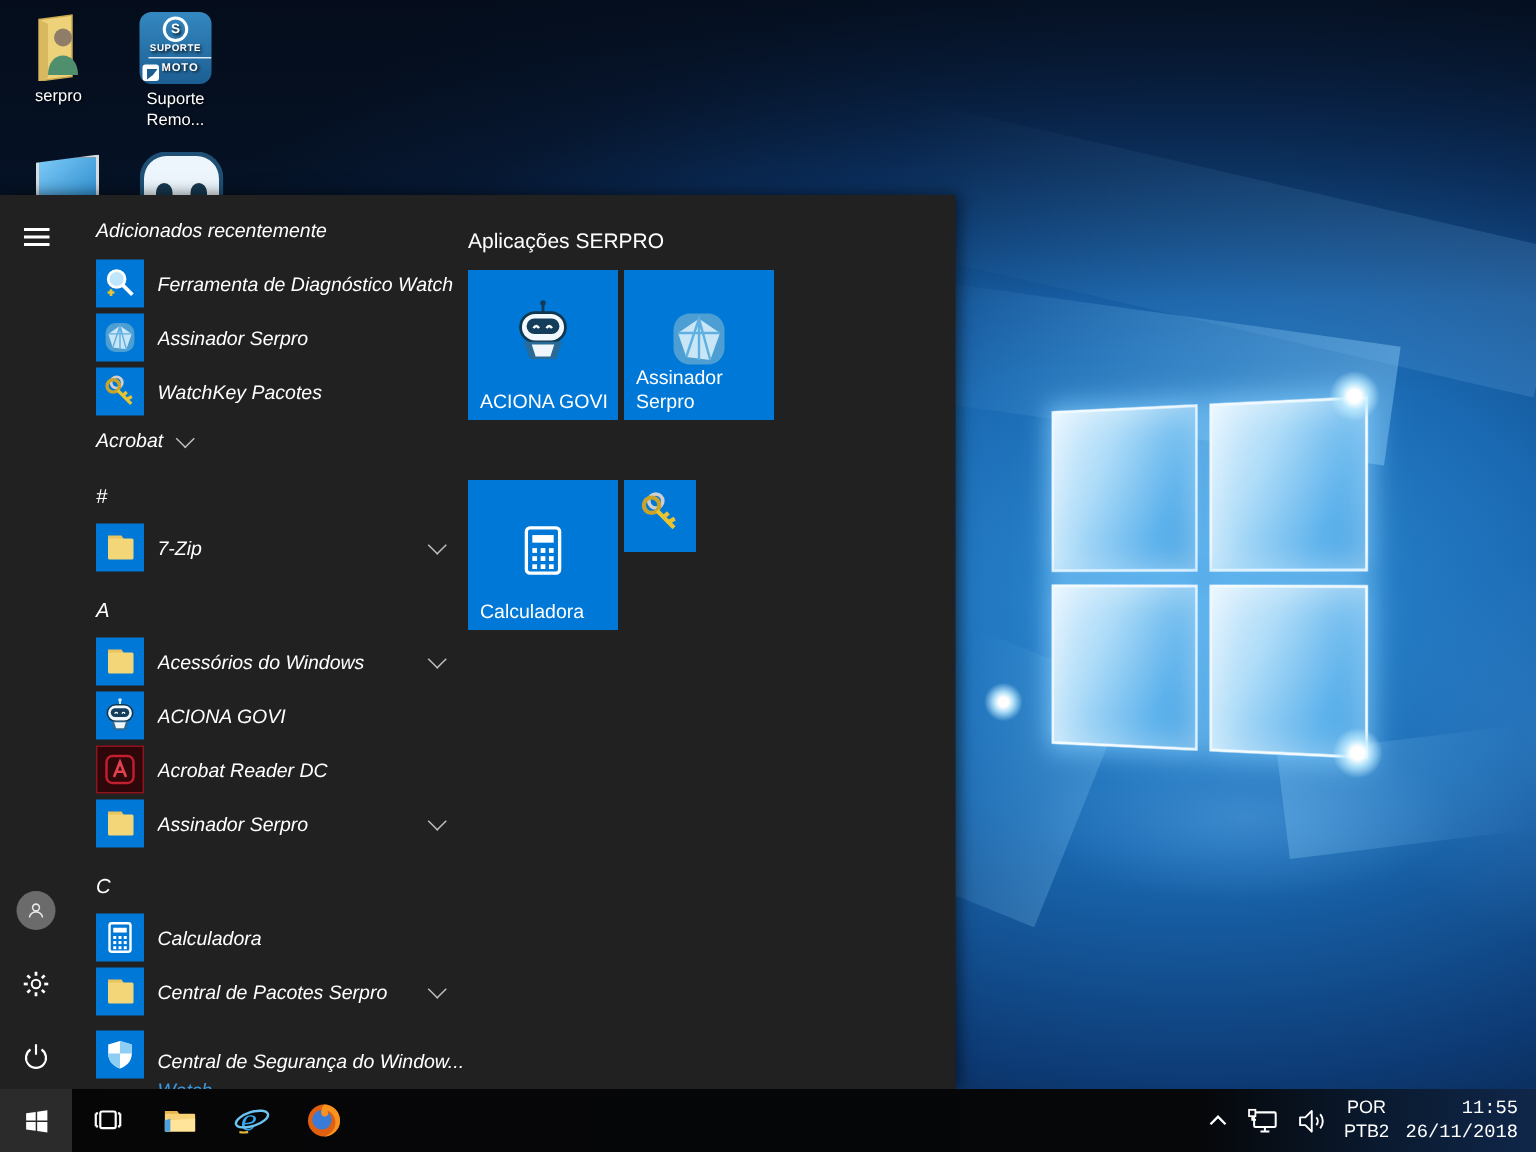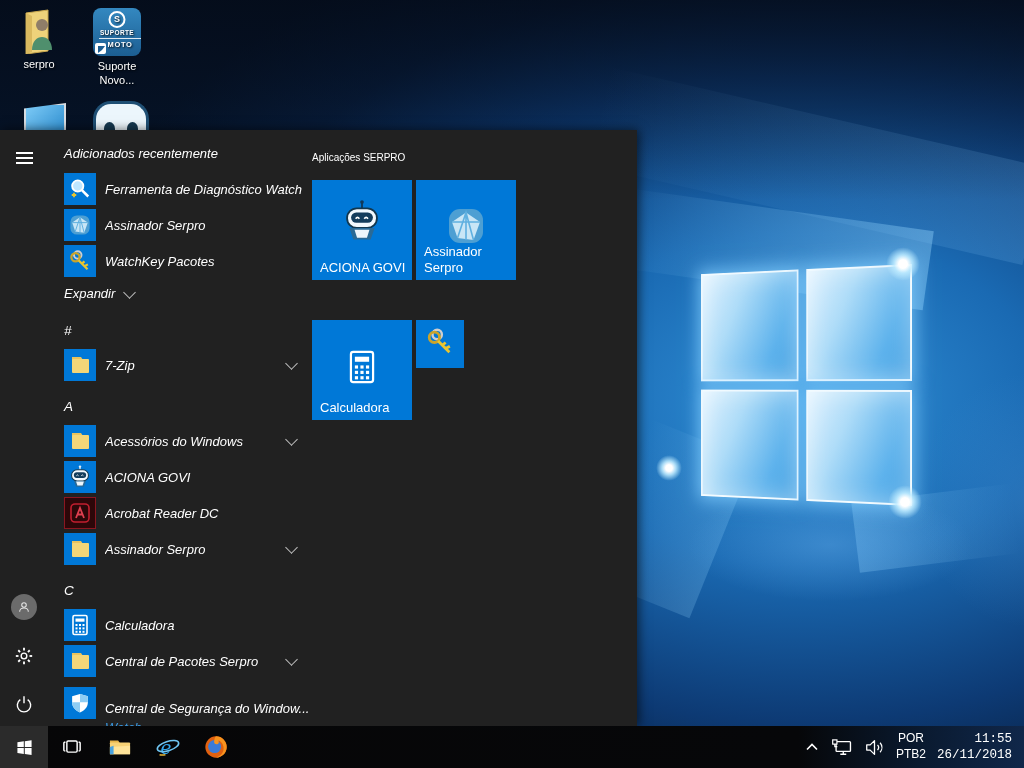--- a/index.html
+++ b/index.html
@@ -83,21 +83,21 @@
   .name-col .b{font-size:13px;color:#3a96dd;}
   .chev{width:8px;height:8px;border-right:1.6px solid #c0c0c0;border-bottom:1.6px solid #c0c0c0;
     transform:rotate(45deg);margin:0 6px 4px 8px;flex:0 0 auto;}
   .expand-row{display:flex;align-items:center;margin:6px 0 0;height:20px;cursor:pointer;font-size:13px;}
   .expand-row .chev{margin-left:10px;margin-bottom:2px;}
   .sec-letter{margin:18px 0 10px;font-size:13.5px;height:16px;cursor:pointer;}
   .sec-letter.first{margin-top:20px;}
 
   
   .tiles-region{position:absolute;left:312px;top:0;width:310px;height:100%;}
-  .tiles-header{position:absolute;left:0;top:22px;font-size:10px;}
+  .tiles-header{position:absolute;left:0;top:22px;font-size:14px;}
   .tile{position:absolute;background:#0078d7;cursor:pointer;}
   .tile-1{left:0;top:50px;width:100px;height:100px;}
   .tile-2{left:104px;top:50px;width:100px;height:100px;}
   .tile-3{left:0;top:190px;width:100px;height:100px;}
   .tile-4{left:104px;top:190px;width:48px;height:48px;}
   .tile-label{position:absolute;left:8px;bottom:5px;right:6px;font-size:13px;line-height:1.18;}
   .tile-ico{position:absolute;left:50%;transform:translateX(-50%);}
   .tile-1 .tile-ico{top:18px;} .tile-2 .tile-ico{top:26px;} .tile-3 .tile-ico{top:28px;}
   .tile-4 .tile-ico{top:50%;transform:translate(-50%,-50%);}
 
@@ -147,21 +147,21 @@
   </div>
 
   <div class="desk-icon di-suporte">
     <div class="suporte-box">
       <div class="suporte-s">S</div>
       <div class="suporte-t1">SUPORTE</div>
       <div class="suporte-t2">MOTO</div>
       <div class="suporte-arrow"></div>
     </div>
     <div>Suporte</div>
-    <div>Novo...</div>
+    <div>Remo...</div>
   </div>
 
   <div class="partial-monitor"></div>
   <div class="partial-robot">
     <span class="eye l"></span>
     <span class="eye r"></span>
   </div>
 
   <div class="start-menu">
 
@@ -235,21 +235,21 @@
           <svg width="24" height="24" viewBox="0 0 32 32">
             <circle cx="13" cy="8" r="5" fill="none" stroke="#cfcfcf" stroke-width="2.6"></circle>
             <circle cx="10" cy="11" r="5.5" fill="none" stroke="#caa42a" stroke-width="3"></circle>
             <path d="M14 15 L26 27 M22 23 l4.5 -2.5 M18.5 19.5 l3.5 -3" stroke="#e8c530" stroke-width="3"></path>
           </svg>
         </span>
         <span class="app-name">WatchKey Pacotes</span>
       </div>
 
       <div class="expand-row">
-        <span>Expandir</span>
+        <span>Acrobat</span>
         <span class="chev"></span>
       </div>
 
       <div class="sec-letter first">#</div>
 
       <div class="app-row">
         <span class="app-ico">
           <svg width="24" height="24" viewBox="0 0 24 24">
               <polygon points="4,4 13,4 15,7 4,7" fill="#e8c35e"></polygon>
               <rect x="4" y="6" width="17" height="14" rx="1" fill="#f3d678"></rect>

